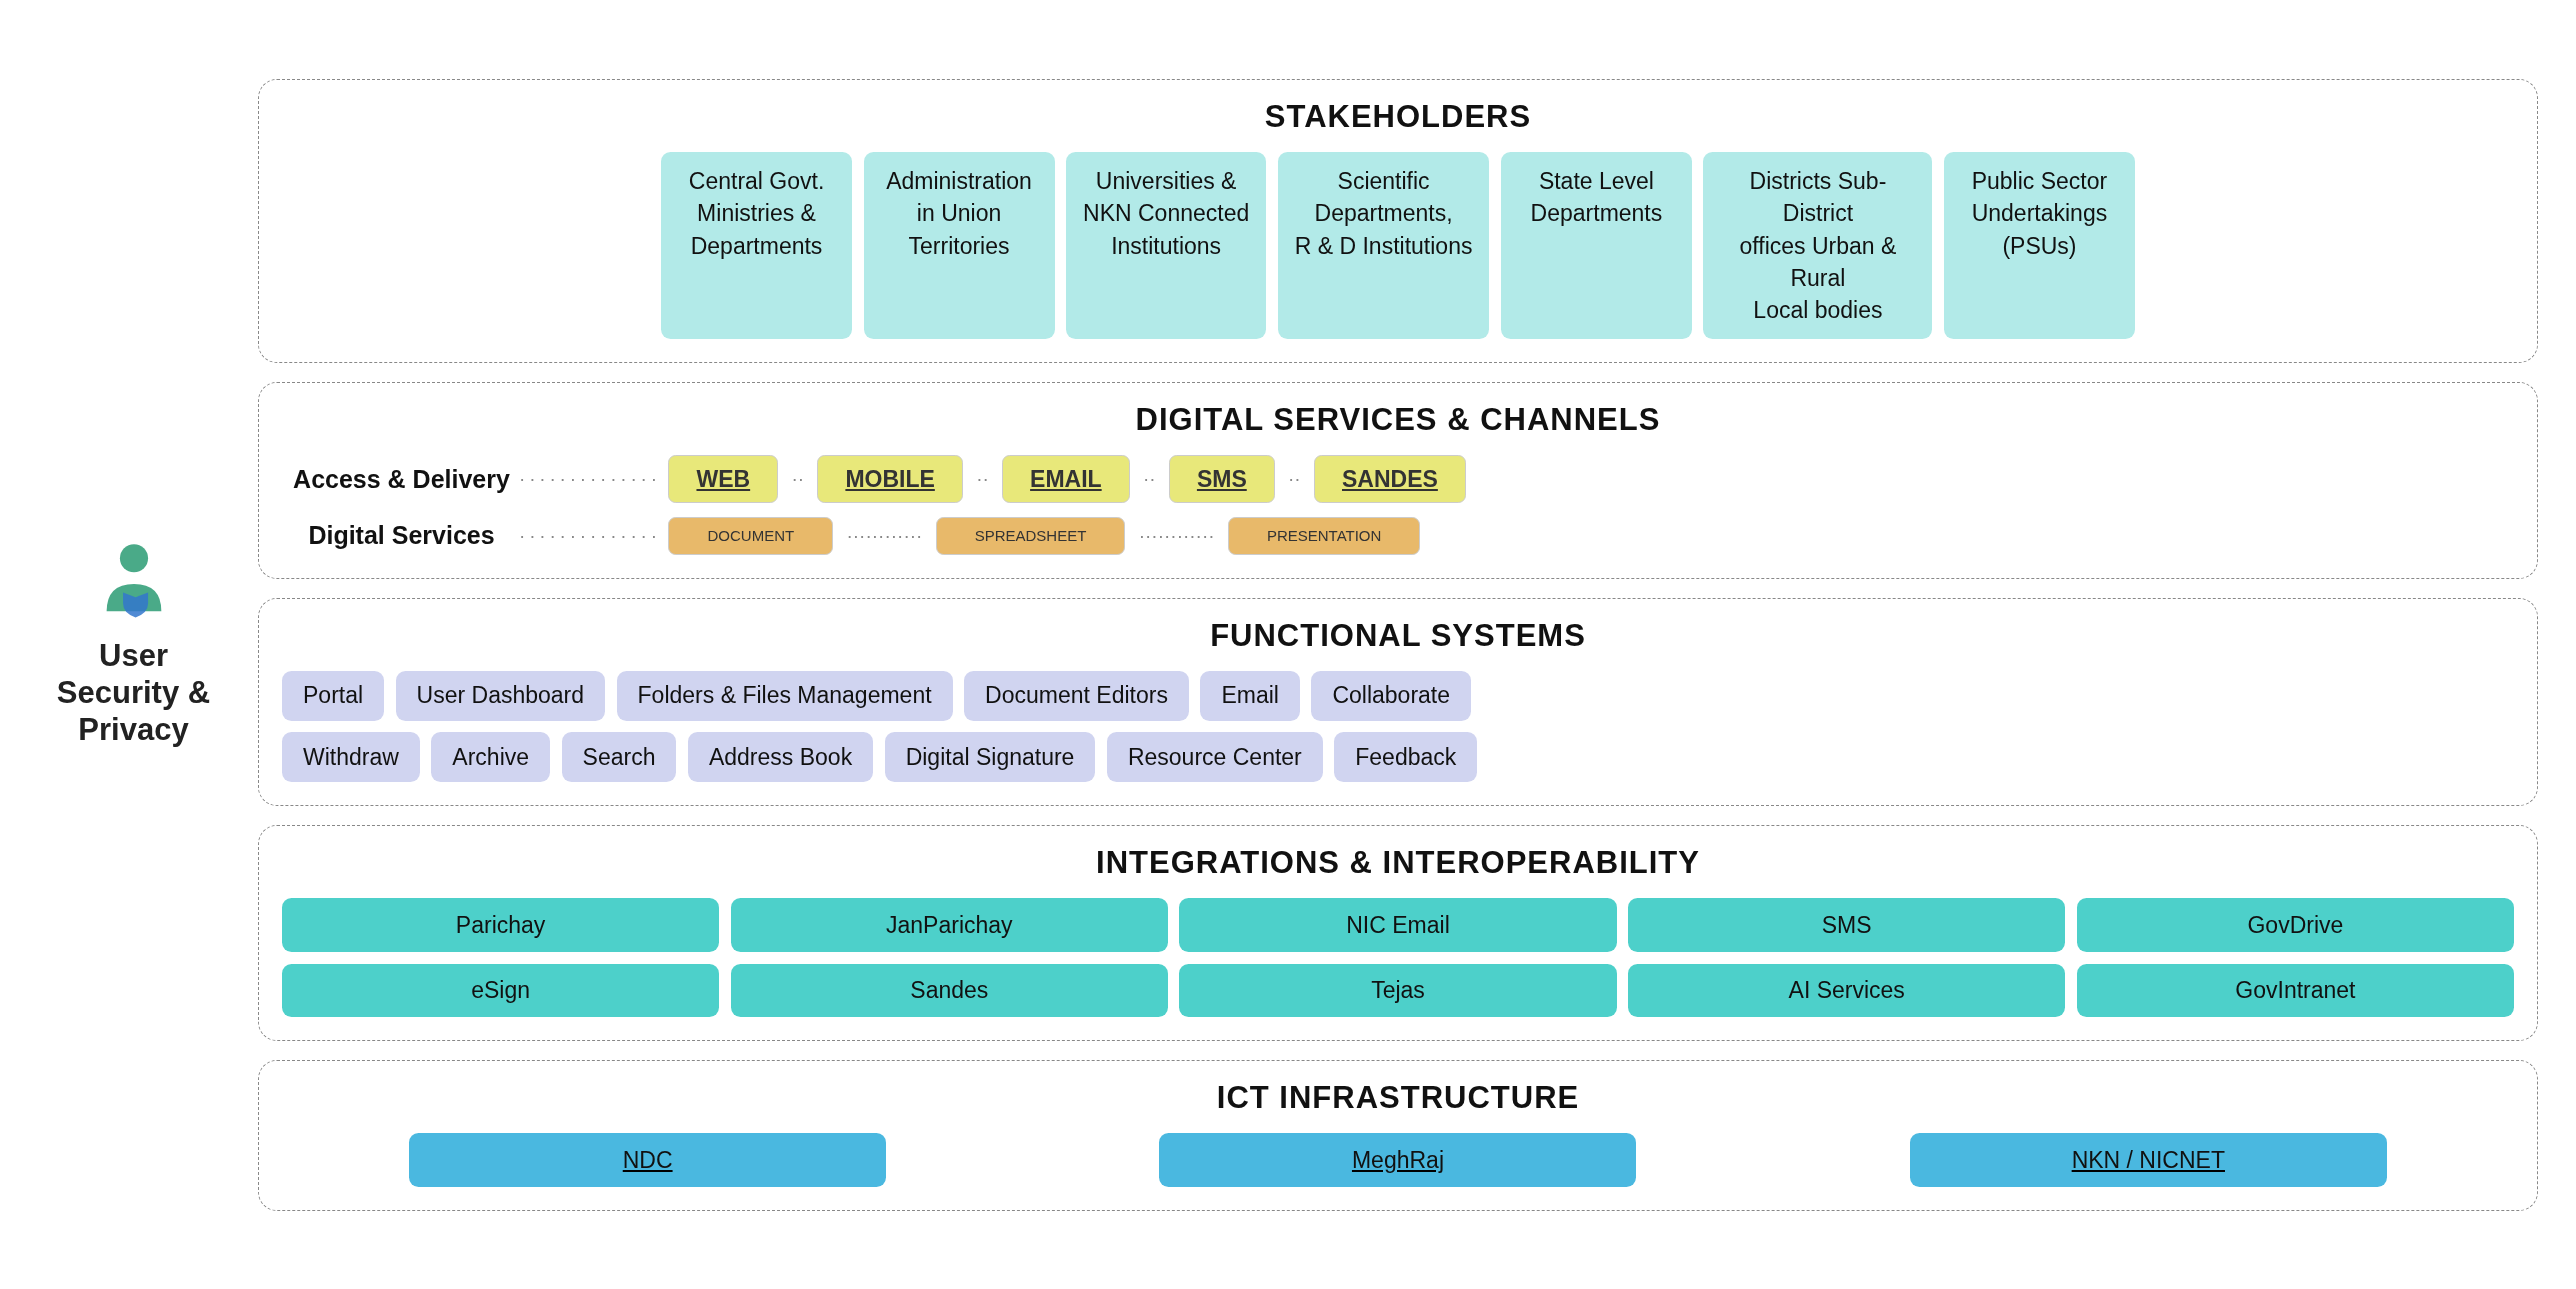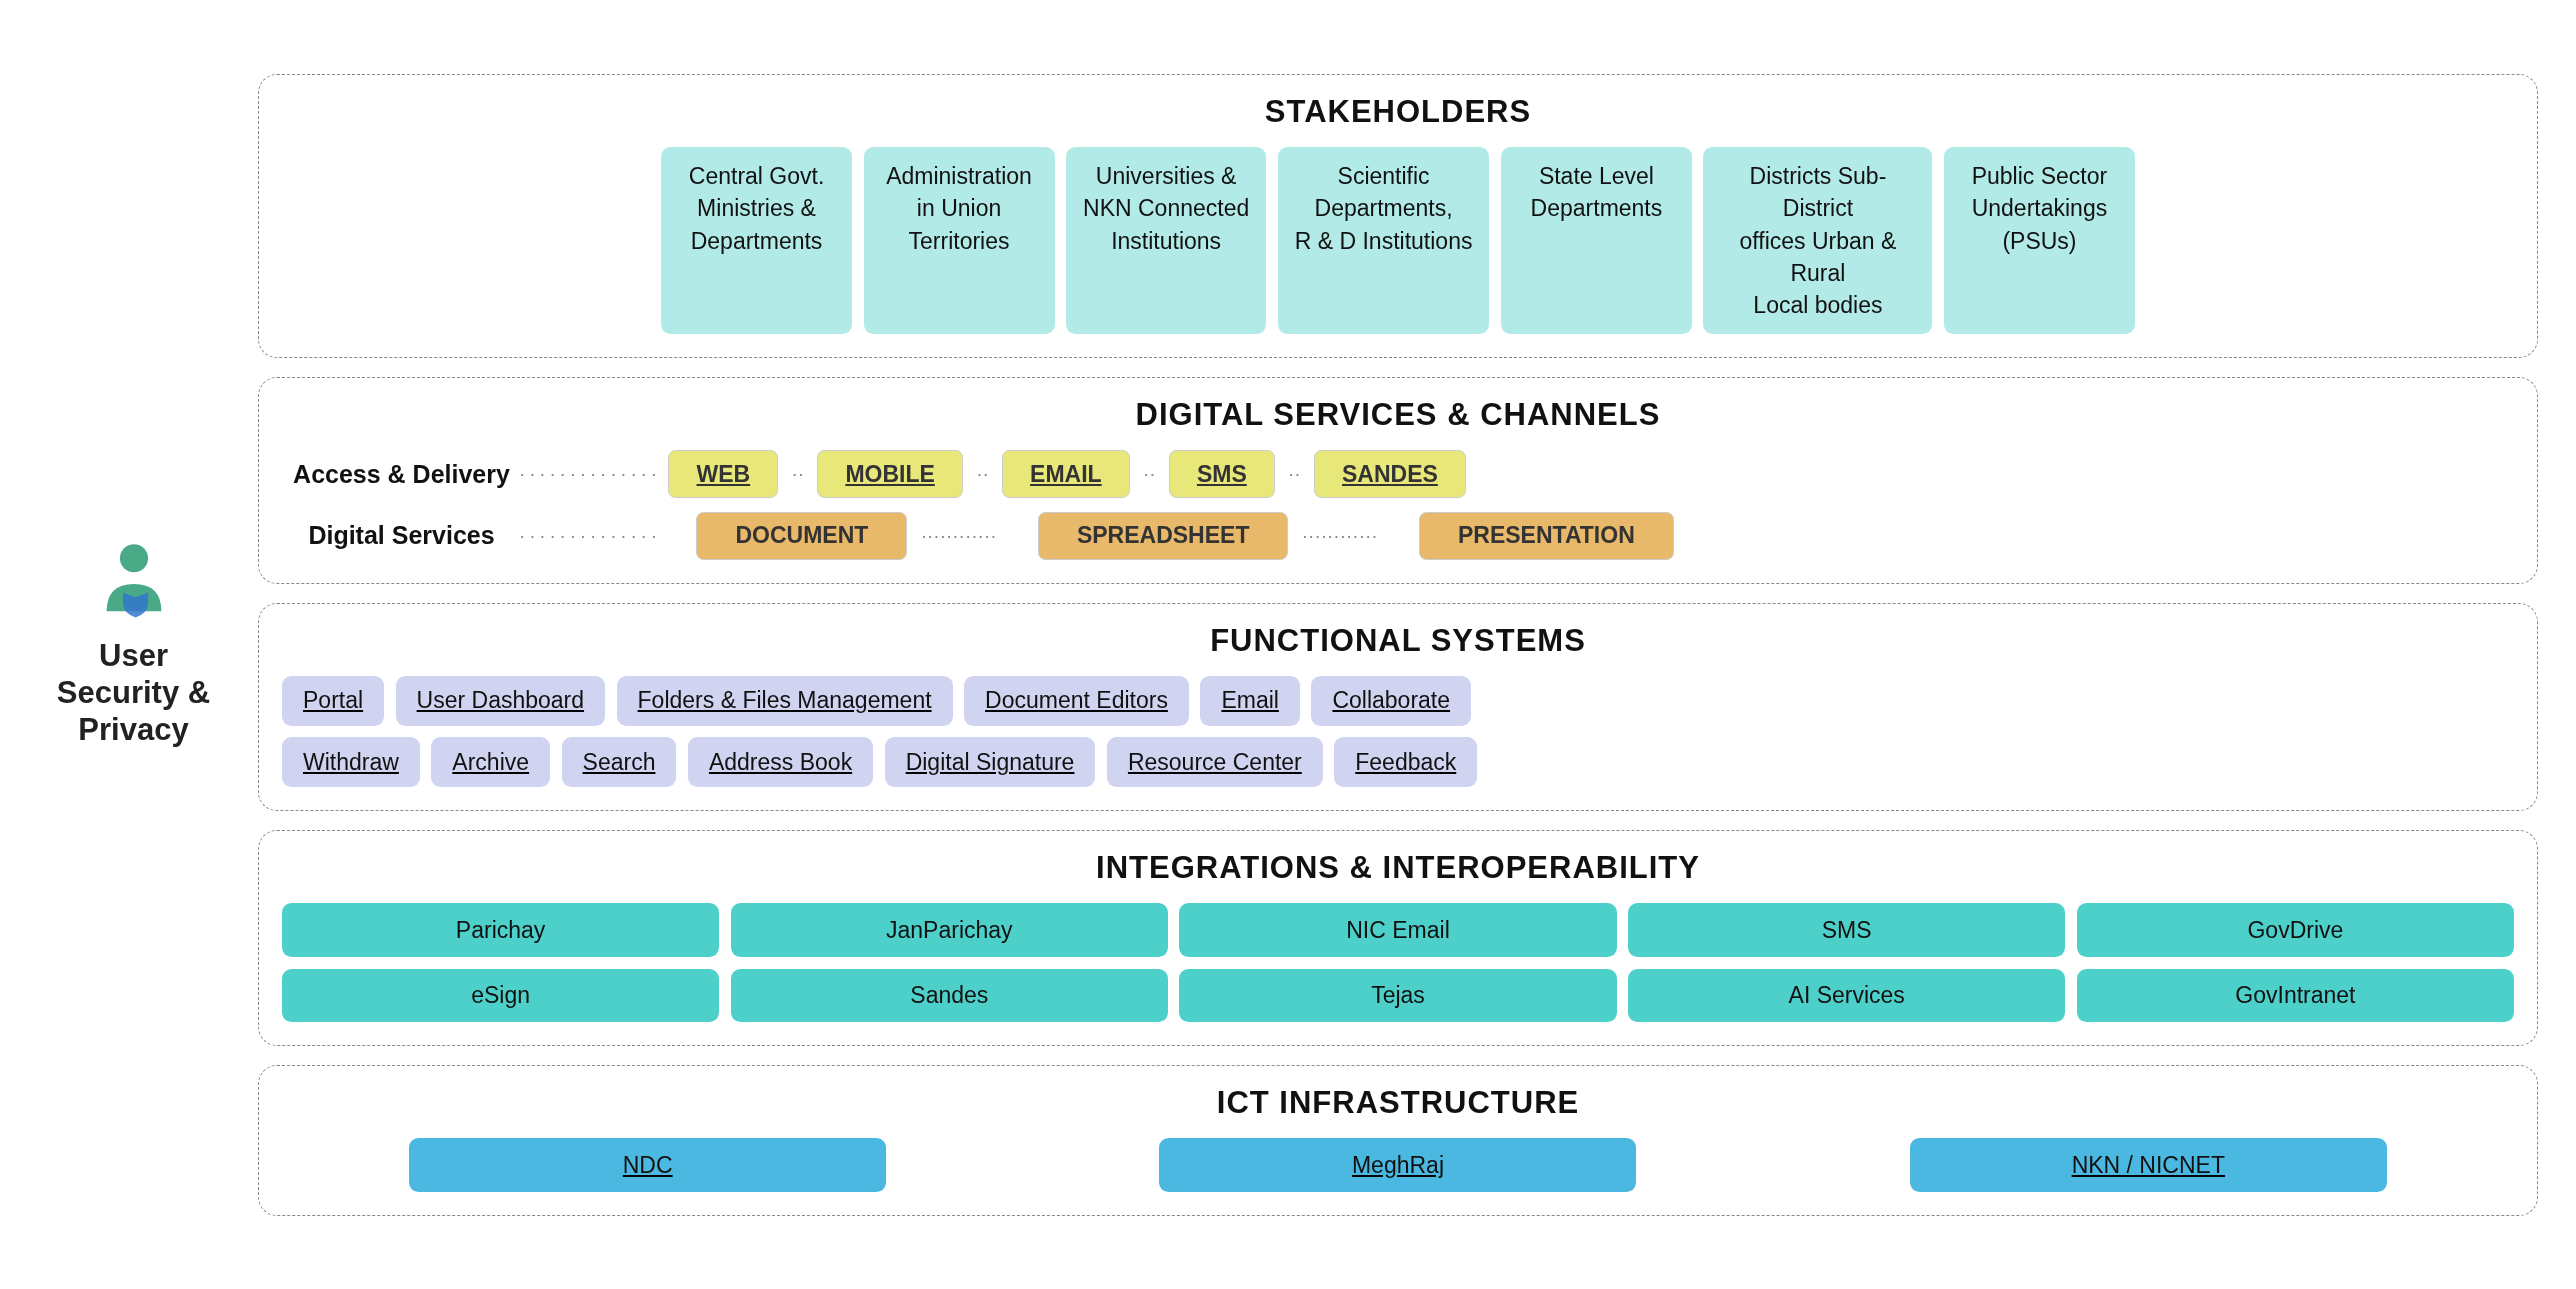--- a/index.html
+++ b/index.html
@@ -125,45 +125,43 @@
       font-weight: bold;
       color: #333;
       border: 1.4px solid #ccc;
       text-decoration: underline;
     }
 
     .pill-orange {
       background: #e8b96a;
       border-radius: 7.6px;
       padding: 9.5px 38px;
-      font-size: 23px;
-      font-weight: bold;
+      font-size: 15px;
+      font-weight: normal;
       color: #333;
       border: 1.4px solid #ccc;
-      margin-left: 28px;
     }
 
     .pill-dot {
       color: #888;
       font-size: 19px;
       margin: 0 3.8px;
     }
 
     
     .functional-grid {
       display: flex;
       flex-direction: column;
       gap: 11.5px;
     }
 
     .fs-row {
       display: flex;
       gap: 11.5px;
       flex-wrap: wrap;
-      text-decoration: underline;
     }
 
     .fs-card {
       background: #d0d4f0;
       border-radius: 9.5px;
       padding: 11.5px 21px;
       font-size: 23px;
       color: #111;
       text-align: center;
       white-space: nowrap;

